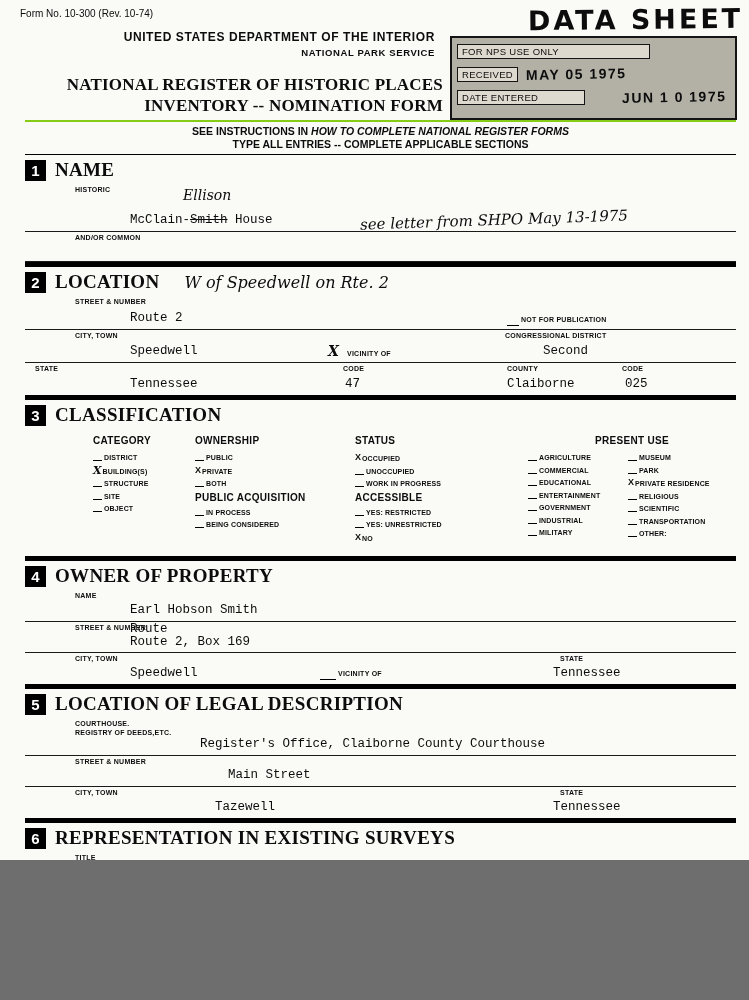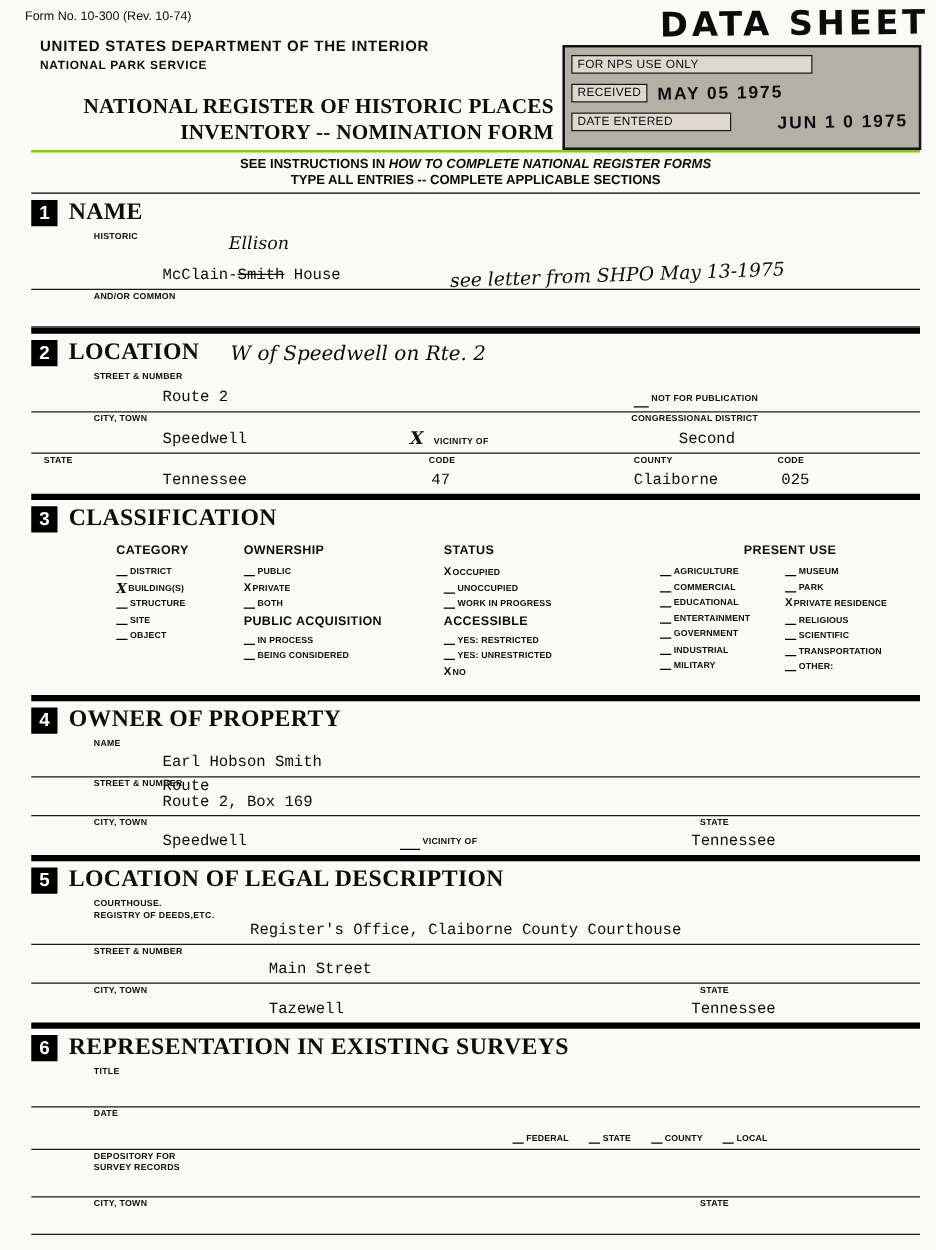--- a/index.html
+++ b/index.html
@@ -1,25 +1,25 @@
 <!DOCTYPE html>
 <html><head>
 <meta charset="utf-8">
 <style>
   * { box-sizing: border-box; }
   html,body { margin:0; padding:0; background:#6e6e6e; }
   .page {
-    position:relative; width:749px; height:1000px; margin:0 auto;
+    position:relative; width:749px; height:860px; margin:0 auto;
     background:#fafaf7; color:#0c0c0c; overflow:hidden;
     font-family:"Liberation Sans", sans-serif;
   }
   
   .hdr { position:relative; height:120px; }
   .form-no { position:absolute; left:20px; top:8px; font-size:10px; }
-  .hdr-center { position:absolute; left:32px; top:30px; width:415px; text-align:left; }
+  .hdr-center { position:absolute; left:20px; top:30px; width:415px; text-align:right; }
   .dept { font-weight:bold; font-size:12px; letter-spacing:.6px; }
   .service { font-weight:bold; font-size:9.5px; letter-spacing:.6px; margin-top:3px; }
   .titles { position:absolute; left:18px; top:74px; width:425px; text-align:right;
             font-family:"Liberation Serif", serif; font-weight:bold; font-size:17px; line-height:21px; letter-spacing:.2px; }
   .data-sheet { position:absolute; left:528px; top:4px; font-family:"DejaVu Sans", sans-serif;
             font-weight:bold; font-size:27px; letter-spacing:3px; transform:rotate(-.6deg); }
   .nps-box { position:absolute; left:450px; top:36px; width:287px; height:84px;
             background:#b3b0a6; border:2.5px solid #141414; padding:3px 5px; }
   .nps-strip { display:inline-block; background:#ddd9cf; border:1px solid #141414;
             font-weight:normal; font-size:9.5px; letter-spacing:.3px; padding:0 4px; line-height:13px; }
@@ -340,21 +340,21 @@
         <span class="sec-num">5</span>
         <span class="sec-title">LOCATION OF LEGAL DESCRIPTION</span>
       </div>
       <div class="row rule-b" style="height:38px">
         <span class="lbl" style="left:50px;top:2px">COURTHOUSE.</span>
         <span class="lbl" style="left:50px;top:11px">REGISTRY OF DEEDS,ETC.</span>
         <span class="val typed" style="left:175px;bottom:4px">Register's Office, Claiborne County Courthouse</span>
       </div>
       <div class="row rule-b" style="height:31px">
         <span class="lbl" style="left:50px;top:2px">STREET &amp; NUMBER</span>
-        <span class="val typed" style="left:190px;bottom:4px">Main Street</span>
+        <span class="val typed" style="left:203px;bottom:4px">Main Street</span>
       </div>
       <div class="row" style="height:31px">
         <span class="lbl" style="left:50px;top:2px">CITY, TOWN</span>
         <span class="val typed" style="left:190px;bottom:4px">Tazewell</span>
         <span class="lbl" style="left:535px;top:2px">STATE</span>
         <span class="val typed" style="left:528px;bottom:4px">Tennessee</span>
       </div>
     </div>
 
     <div class="bar"></div>

